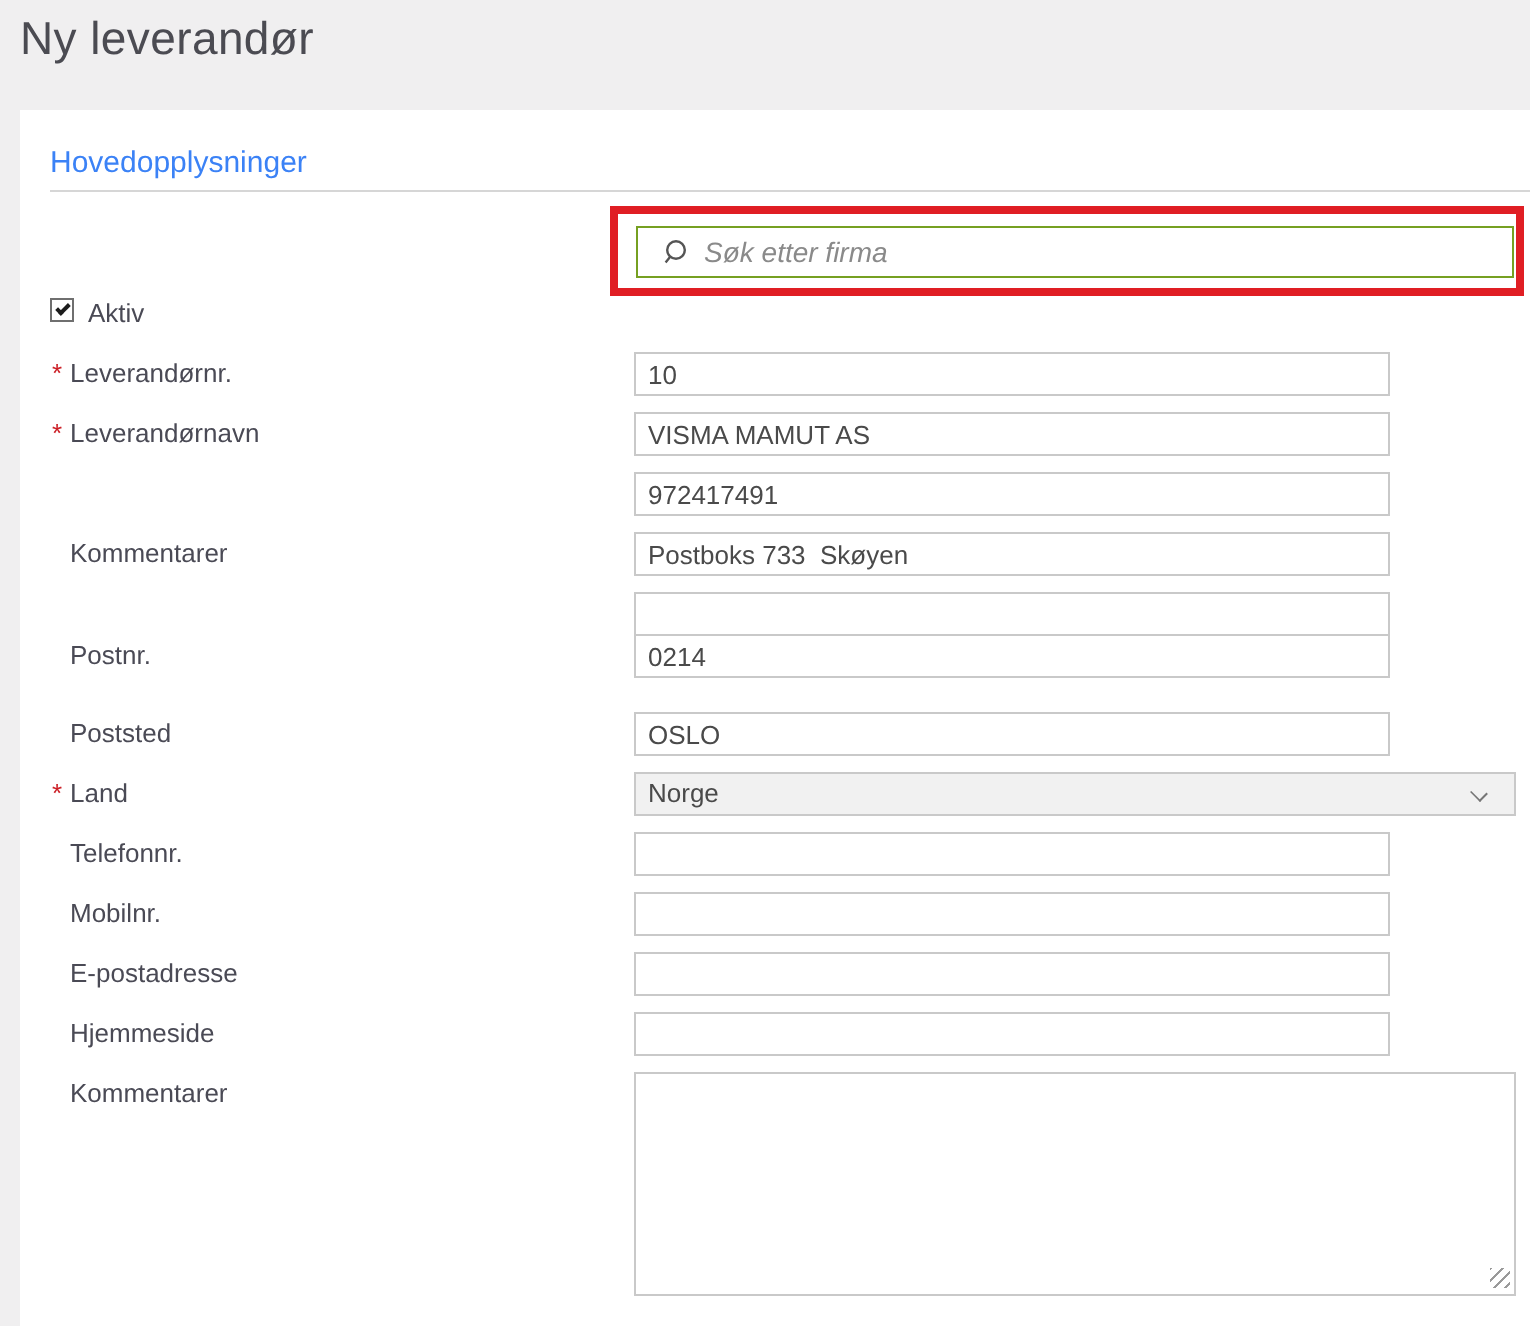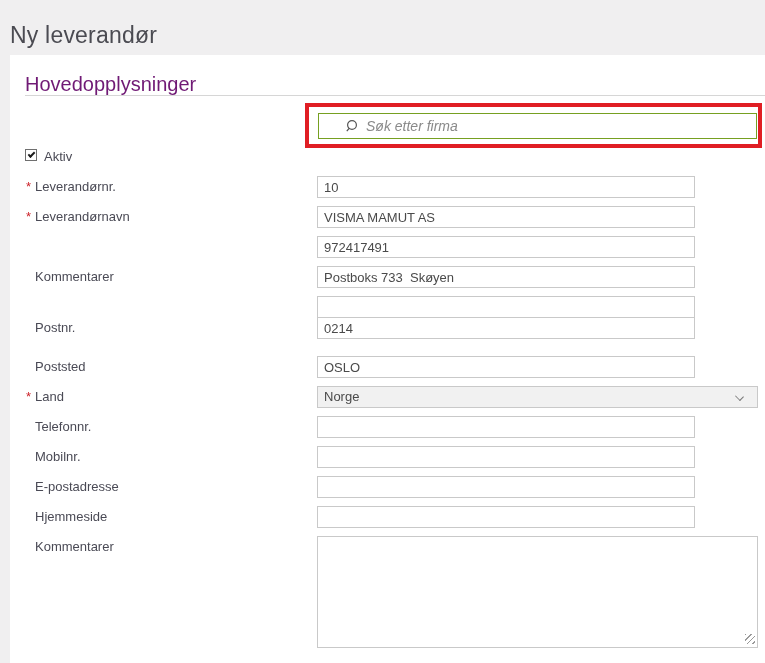--- a/index.html
+++ b/index.html
@@ -4,44 +4,44 @@
 <style>
   * { margin:0; padding:0; box-sizing:border-box; }
   html,body { width:765px; height:663px; overflow:hidden; }
   body {
     background:#f0eff0;
     font-family:"Liberation Sans","DejaVu Sans",sans-serif;
     position:relative;
     color:#4a4a4f;
   }
   .page-title {
-    position:absolute; left:10px; top:22px;
+    position:absolute; left:10px; top:6px;
     font-size:23px; font-weight:300; color:#4b4b52;
     letter-spacing:.2px;
   }
   .panel {
     position:absolute; left:10px; top:55px; right:0; bottom:0;
     background:#ffffff;
   }
   .section-title {
     position:absolute; left:15px; top:18px;
-    font-size:20px; font-weight:400; color:#701a75;
+    font-size:15px; font-weight:400; color:#3b82f6;
   }
   .section-divider {
     position:absolute; left:15px; right:0; top:40px;
     border-top:1px solid #d6d6d6; height:0;
   }
   .highlight-box {
     position:absolute; left:295px; top:48px; width:457px; height:45px;
     border:4px solid #e01e24; background:#ffffff;
   }
   .search-box {
     position:absolute; left:308px; top:58px; width:439px; height:26px;
     border:1px solid #76a021; background:#fff;
-    display:flex; align-items:center; padding-left:26px;
+    display:flex; align-items:center; padding-left:12px;
   }
   .search-box svg { flex:0 0 auto; }
   .search-input {
     border:none; outline:none; background:transparent;
     font-family:"Liberation Sans","DejaVu Sans",sans-serif;
     font-size:14px; font-style:italic; color:#4a4a4a;
     margin-left:7px; flex:1 1 auto; height:20px;
   }
   .search-input::placeholder { color:#8a8a8a; font-style:italic; opacity:1; }
   .checkbox-row {

